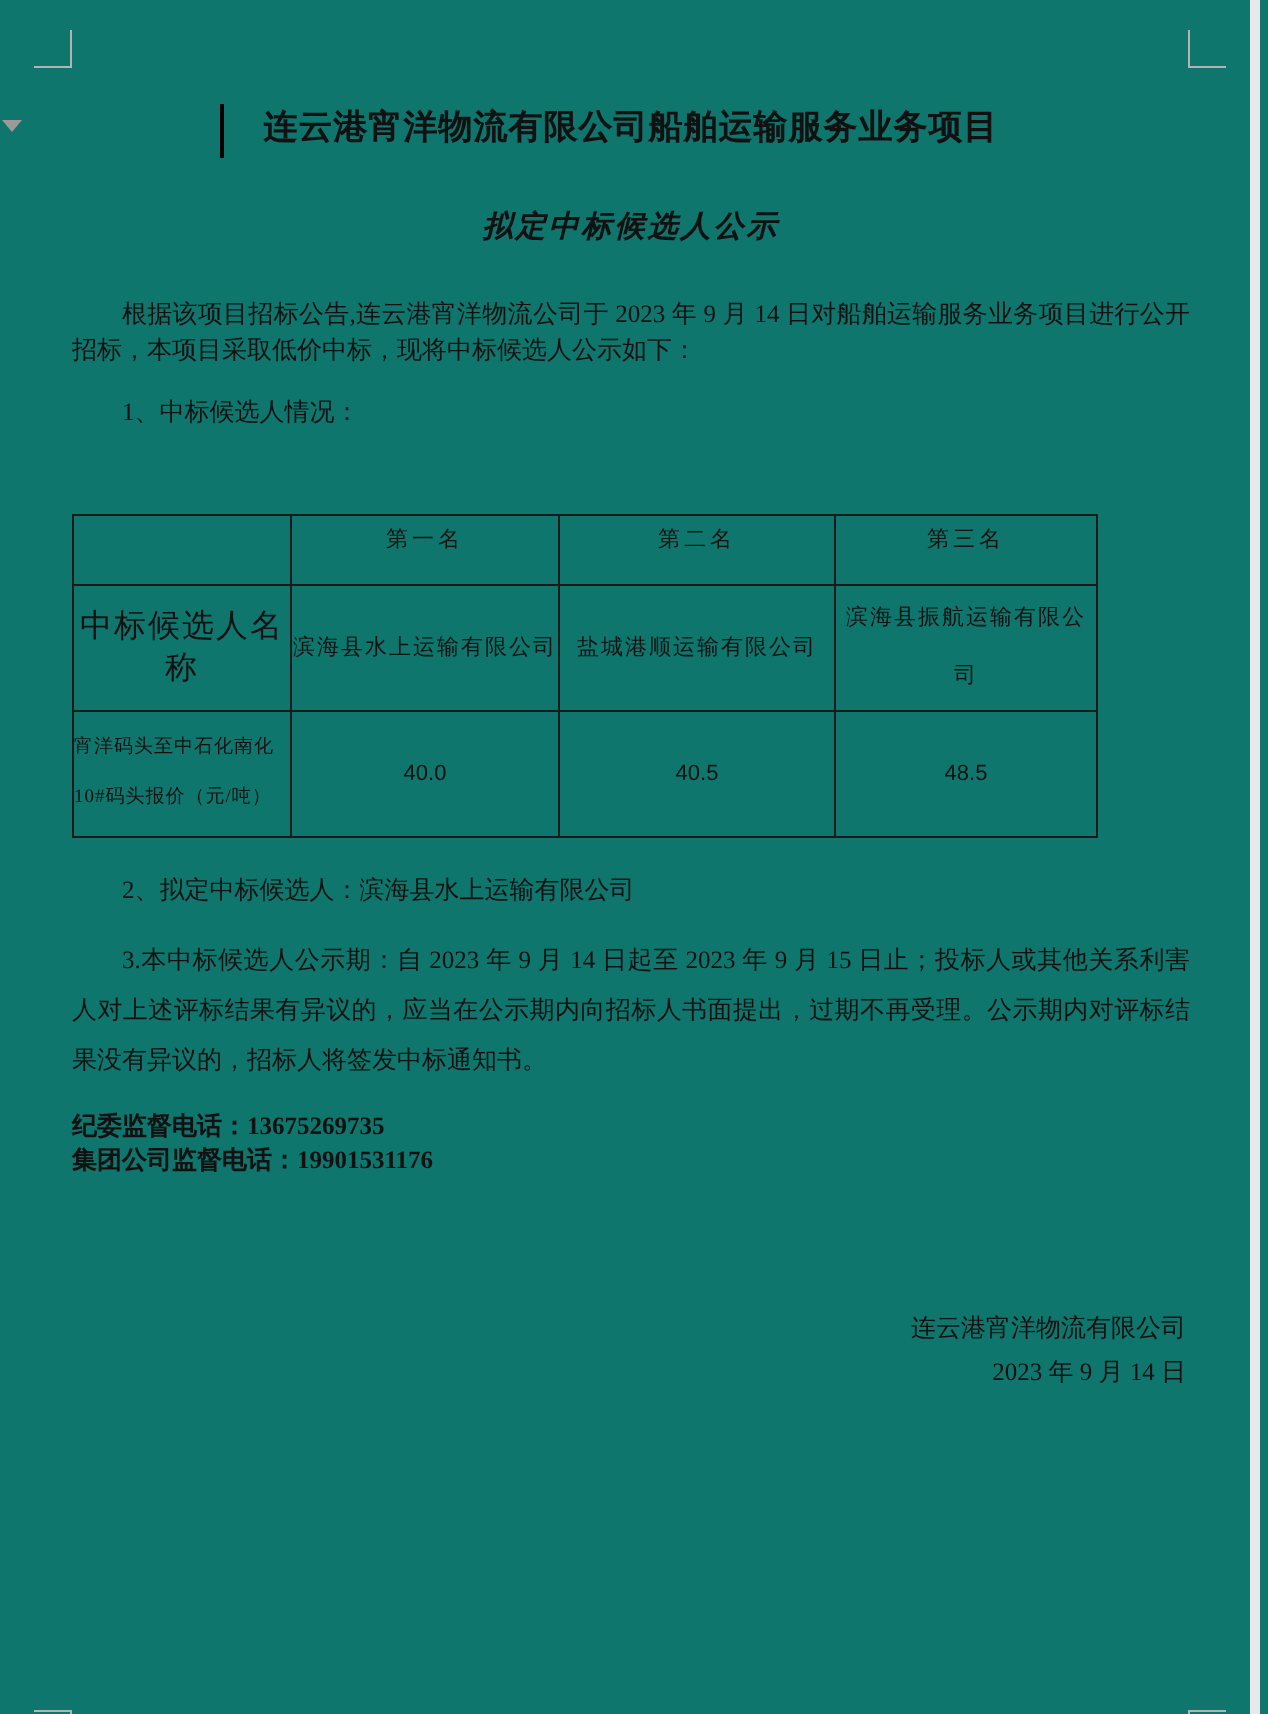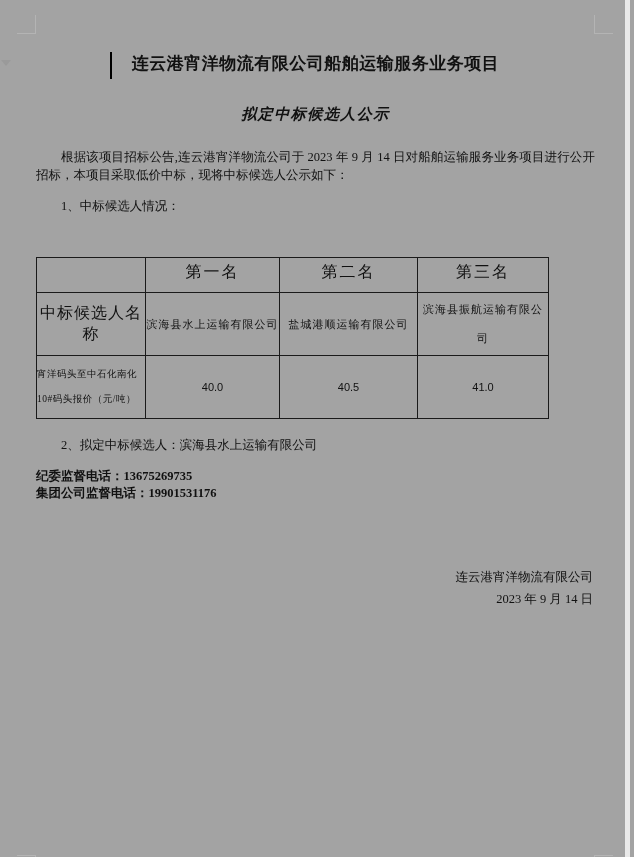--- a/index.html
+++ b/index.html
@@ -1,21 +1,21 @@
 <!DOCTYPE html>
 <html><head>
 <meta charset="utf-8">
 <style>
   html,body{margin:0;padding:0;}
   body{
     width:634px;height:857px;overflow:hidden;background:#ffffff;
     font-family:"Liberation Serif","DejaVu Serif",serif;
     color:#111;position:relative;
   }
-  .page{position:absolute;inset:0;background:#a3a3a3;}
+  .page{position:absolute;inset:0;background:#0f766e;}
   
   .edge-strip{position:absolute;left:625px;top:0;width:5px;height:857px;background:#e9e9e9;}
   
   .crop{position:absolute;width:18px;height:18px;}
   .crop.tl{left:17px;top:15px;border-right:1px solid #b4b4b4;border-bottom:1px solid #b4b4b4;}
   .crop.tr{left:594px;top:15px;border-left:1px solid #b4b4b4;border-bottom:1px solid #b4b4b4;}
   .crop.bl{left:17px;top:855px;border-right:1px solid #b4b4b4;border-top:1px solid #b4b4b4;}
   .crop.br{left:594px;top:855px;border-left:1px solid #b4b4b4;border-top:1px solid #b4b4b4;}
   
   .collapse-tri{position:absolute;left:1px;top:60px;width:0;height:0;
@@ -28,21 +28,21 @@
   .doc-subtitle{margin-top:25px;text-align:center;font-size:15px;font-weight:bold;letter-spacing:1.5px;line-height:22px;font-style:italic;}
   .para{font-size:12.5px;line-height:18px;text-align:justify;}
   .intro{margin-top:23px;text-indent:2em;}
   .item1{margin-top:13px;text-indent:2em;}
   table.bid{border-collapse:collapse;margin-top:42px;table-layout:fixed;width:509px;}
   table.bid td{border:1px solid #1a1a1a;padding:0;vertical-align:middle;}
   td.c0{width:108px;}
   td.c1{width:133px;}
   td.c2{width:137px;}
   td.c3{width:130px;}
-  tr.hrow td{height:30px;font-size:16px;text-align:center;vertical-align:top;padding-top:4px;letter-spacing:2px;}
+  tr.hrow td{height:30px;font-size:11px;text-align:center;vertical-align:top;padding-top:4px;letter-spacing:2px;}
   tr.nrow td{height:62px;}
   td.name-label{font-size:16px;text-align:center;padding-left:7px;letter-spacing:1px;}
   td.company{font-size:11px;text-align:center;line-height:29px;letter-spacing:1px;padding:0 8px;}
   tr.prow td{height:62px;margin-top:31px;}
   tr.prow2 td{height:70px;}
   td.route{font-size:9.5px;text-align:left;line-height:25px;padding:2px 4px 2px 5px;vertical-align:middle;letter-spacing:.5px;}
   td.price{font-size:11px;text-align:center;font-family:"Liberation Sans","DejaVu Sans",sans-serif;}
   .item2{margin-top:16px;text-indent:2em;line-height:20px;}
   .item3{margin-top:6px;text-indent:2em;line-height:25px;}
   .phone{font-size:12.5px;font-weight:bold;line-height:17px;}
@@ -84,27 +84,28 @@
         <tr class="nrow">
           <td class="c0 name-label">中标候选人名称</td>
           <td class="c1 company">滨海县水上运输有限公司</td>
           <td class="c2 company">盐城港顺运输有限公司</td>
           <td class="c3 company">滨海县振航运输有限公司</td>
         </tr>
         <tr class="prow">
           <td class="c0 route">宵洋码头至中石化南化 10#码头报价（元/吨）</td>
           <td class="c1 price">40.0</td>
           <td class="c2 price">40.5</td>
-          <td class="c3 price">41.0</td>
+          <td class="c3 price">48.5</td>
         </tr>
       </tbody>
     </table>
 
     <p class="para item2">2、拟定中标候选人：滨海县水上运输有限公司</p>
 
+    <p class="para item3">3.本中标候选人公示期：自 2023 年 9 月 14 日起至 2023 年 9 月 15 日止；投标人或其他关系利害人对上述评标结果有异议的，应当在公示期内向招标人书面提出，过期不再受理。公示期内对评标结果没有异议的，招标人将签发中标通知书。</p>
 
     <div class="phones">
       <div class="phone">纪委监督电话：13675269735</div>
       <div class="phone">集团公司监督电话：19901531176</div>
     </div>
 
     <div class="signature">
       <div>连云港宵洋物流有限公司</div>
       <div>2023 年 9 月 14 日</div>
     </div>

